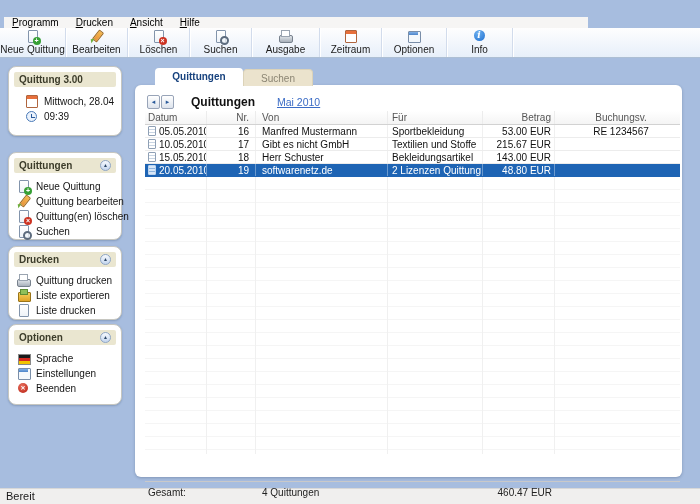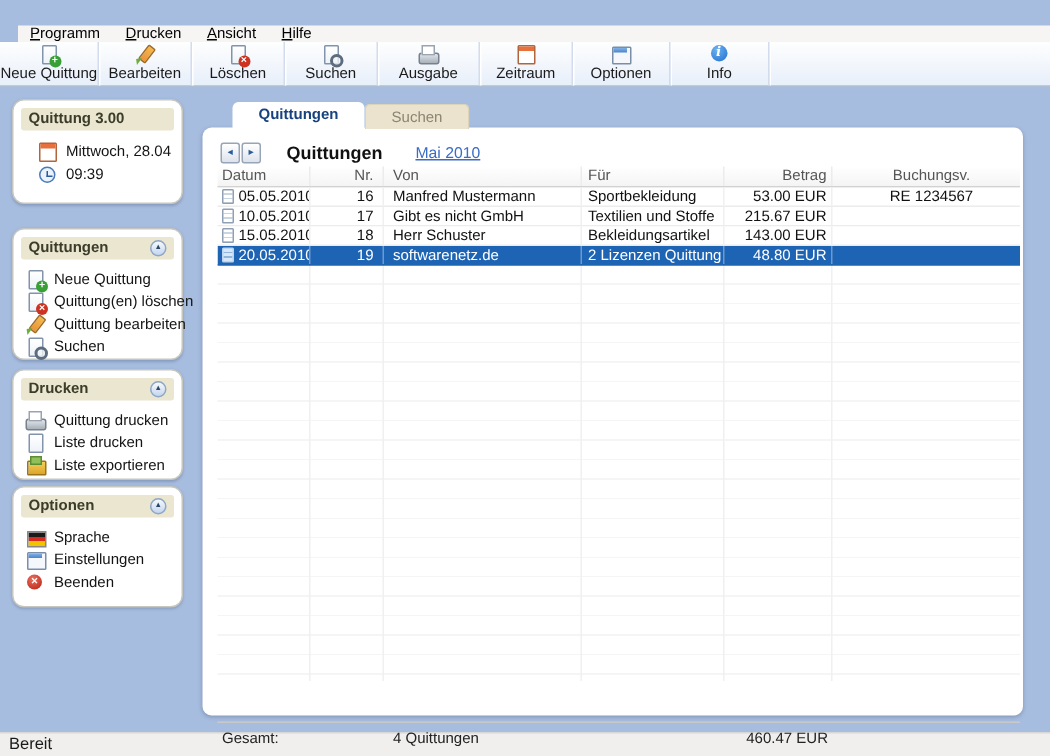--- a/index.html
+++ b/index.html
@@ -22,21 +22,21 @@
     font-size:7px;line-height:11px;text-align:center;
     background:linear-gradient(#72727e,#3a3a46);}
   .win-btn.min{width:22px;}
   .win-btn.max{width:15px;}
   .win-btn.close{width:28px;background:linear-gradient(#dc8a62,#a83c24);}
   .win-btn.min::after{content:'▬';font-size:5px;}
   .win-btn.max::after{content:'❐';}
   .win-btn.close::after{content:'✕';font-size:8px;}
 
   
-  .menubar{position:absolute;left:12px;top:17px;width:688px;height:11px;background:#f6f5f4;
+  .menubar{position:absolute;left:4px;top:17px;width:584px;height:11px;background:#f6f5f4;
     font-size:10px;line-height:11px;padding-left:3px;}
   .menu-item{display:inline-block;padding:0 5px;margin-right:7px;color:#000;cursor:default;}
 
   
   .toolbar{position:absolute;left:0;top:28px;width:700px;height:30px;
     background:linear-gradient(#fefefe,#e7effa);border-bottom:1px solid #adbfd4;
     display:flex;align-items:stretch;}
   .tb-btn{display:flex;flex-direction:column;align-items:center;justify-content:flex-end;
     padding:2px 0 2px;gap:1px;border:none;background:transparent;
     border-right:1px solid #d2dcec;box-shadow:1px 0 0 #fff;cursor:default;}
@@ -218,50 +218,50 @@
       <div class="card-header">
         <span>Quittungen</span>
         <button class="collapse-btn"></button>
       </div>
       <div class="card-items">
           <div class="side-item">
             <span class="ico" data-icon="new-receipt-icon"></span>
             <span>Neue Quittung</span>
           </div>
           <div class="side-item">
+            <span class="ico" data-icon="edit-icon"></span>
+            <span>Quittung bearbeiten</span>
+          </div>
+          <div class="side-item">
             <span class="ico" data-icon="delete-icon"></span>
             <span>Quittung(en) löschen</span>
-          </div>
-          <div class="side-item">
-            <span class="ico" data-icon="edit-icon"></span>
-            <span>Quittung bearbeiten</span>
           </div>
           <div class="side-item">
             <span class="ico" data-icon="search-icon"></span>
             <span>Suchen</span>
           </div>
         </div>
     </div>
     <div class="card card-section" style="top:188px;height:74px;">
       <div class="card-header">
         <span>Drucken</span>
         <button class="collapse-btn"></button>
       </div>
       <div class="card-items">
           <div class="side-item">
             <span class="ico" data-icon="printer-icon"></span>
             <span>Quittung drucken</span>
           </div>
           <div class="side-item">
+            <span class="ico" data-icon="export-icon"></span>
+            <span>Liste exportieren</span>
+          </div>
+          <div class="side-item">
             <span class="ico" data-icon="page-icon"></span>
             <span>Liste drucken</span>
-          </div>
-          <div class="side-item">
-            <span class="ico" data-icon="export-icon"></span>
-            <span>Liste exportieren</span>
           </div>
         </div>
     </div>
     <div class="card card-section" style="top:266px;height:81px;">
       <div class="card-header">
         <span>Optionen</span>
         <button class="collapse-btn"></button>
       </div>
       <div class="card-items">
           <div class="side-item">

